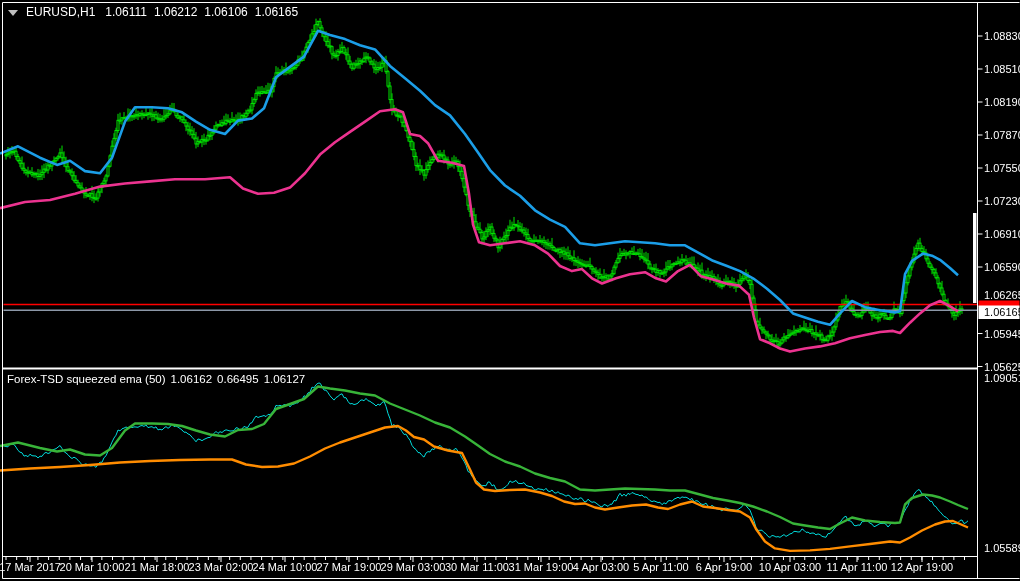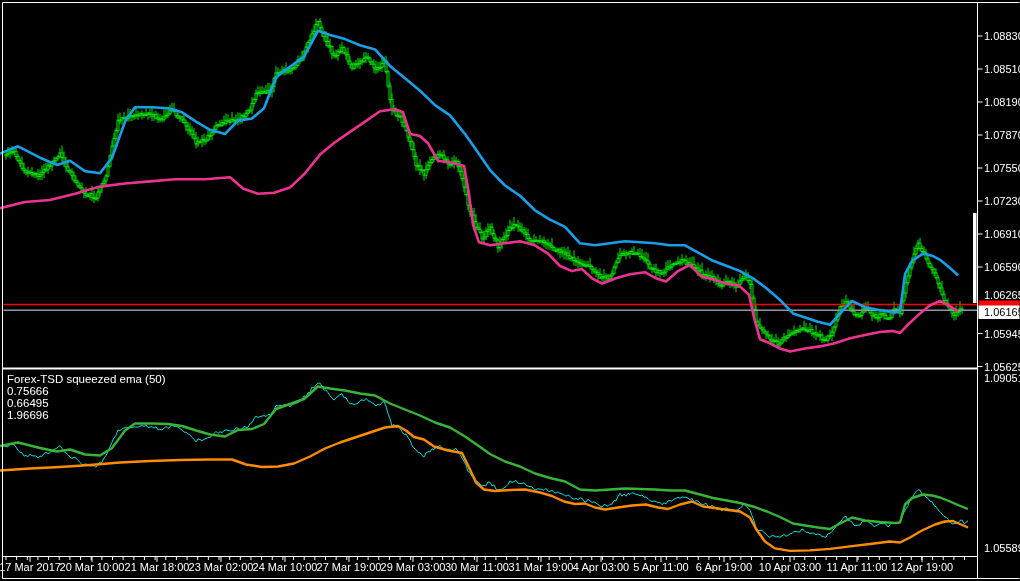--- a/index.html
+++ b/index.html
@@ -6,21 +6,21 @@
   .root{position:relative;width:1020px;height:581px;background:#000;overflow:hidden;
         font-family:"Liberation Sans",sans-serif;}
   #chart{position:absolute;left:0;top:0;}
   .hdr{position:absolute;left:8px;top:6px;display:flex;align-items:center;
        color:#fff;font-size:12px;line-height:13px;z-index:5;white-space:pre;}
   .tri{width:0;height:0;border-left:5px solid transparent;border-right:5px solid transparent;
        border-top:6px solid #c0c0c0;margin-right:8px;display:inline-block;}
   .hdr .sym{margin-right:10px;}
   .hdr .num{margin-right:7px;}
   .indlbl{position:absolute;left:7px;top:373px;color:#fff;font-size:11.5px;z-index:5;
-          display:flex;white-space:pre;flex-direction:column;}
+          display:flex;white-space:pre;}
   .indlbl span{margin-right:5px;}
   text{font-family:"Liberation Sans",sans-serif;}
 </style>
 </head>
 <body>
 
 <div class="root">
   <svg id="chart" width="1020" height="581" viewBox="0 0 1020 581">
       <rect x="0" y="0" width="1020" height="581" fill="#000000"></rect>
       <rect x="3" y="3" width="974" height="364" fill="#000000"></rect>
@@ -1140,20 +1140,28 @@
       <line x1="724" y1="557" x2="724" y2="562" stroke="#FFFFFF" stroke-width="1"></line>
       <text x="724" y="571" fill="#FFFFFF" font-size="11" text-anchor="middle">6 Apr 19:00</text>
       <line x1="790" y1="557" x2="790" y2="562" stroke="#FFFFFF" stroke-width="1"></line>
       <text x="790" y="571" fill="#FFFFFF" font-size="11" text-anchor="middle">10 Apr 03:00</text>
       <line x1="857" y1="557" x2="857" y2="562" stroke="#FFFFFF" stroke-width="1"></line>
       <text x="857" y="571" fill="#FFFFFF" font-size="11" text-anchor="middle">11 Apr 11:00</text>
       <line x1="922" y1="557" x2="922" y2="562" stroke="#FFFFFF" stroke-width="1"></line>
       <text x="922" y="571" fill="#FFFFFF" font-size="11" text-anchor="middle">12 Apr 19:00</text>
     </svg>
 
+  <div class="hdr">
+    <span class="tri"></span>
+    <span class="sym">EURUSD,H1</span>
+    <span class="num">1.06111</span>
+    <span class="num">1.06212</span>
+    <span class="num">1.06106</span>
+    <span class="num">1.06165</span>
+  </div>
 
   <div class="indlbl">
     <span>Forex-TSD squeezed ema (50)</span>
-    <span>0.75666</span>
+    <span>1.06162</span>
     <span>0.66495</span>
-    <span>1.96696</span>
+    <span>1.06127</span>
   </div>
 </div>
 
 </body></html>

